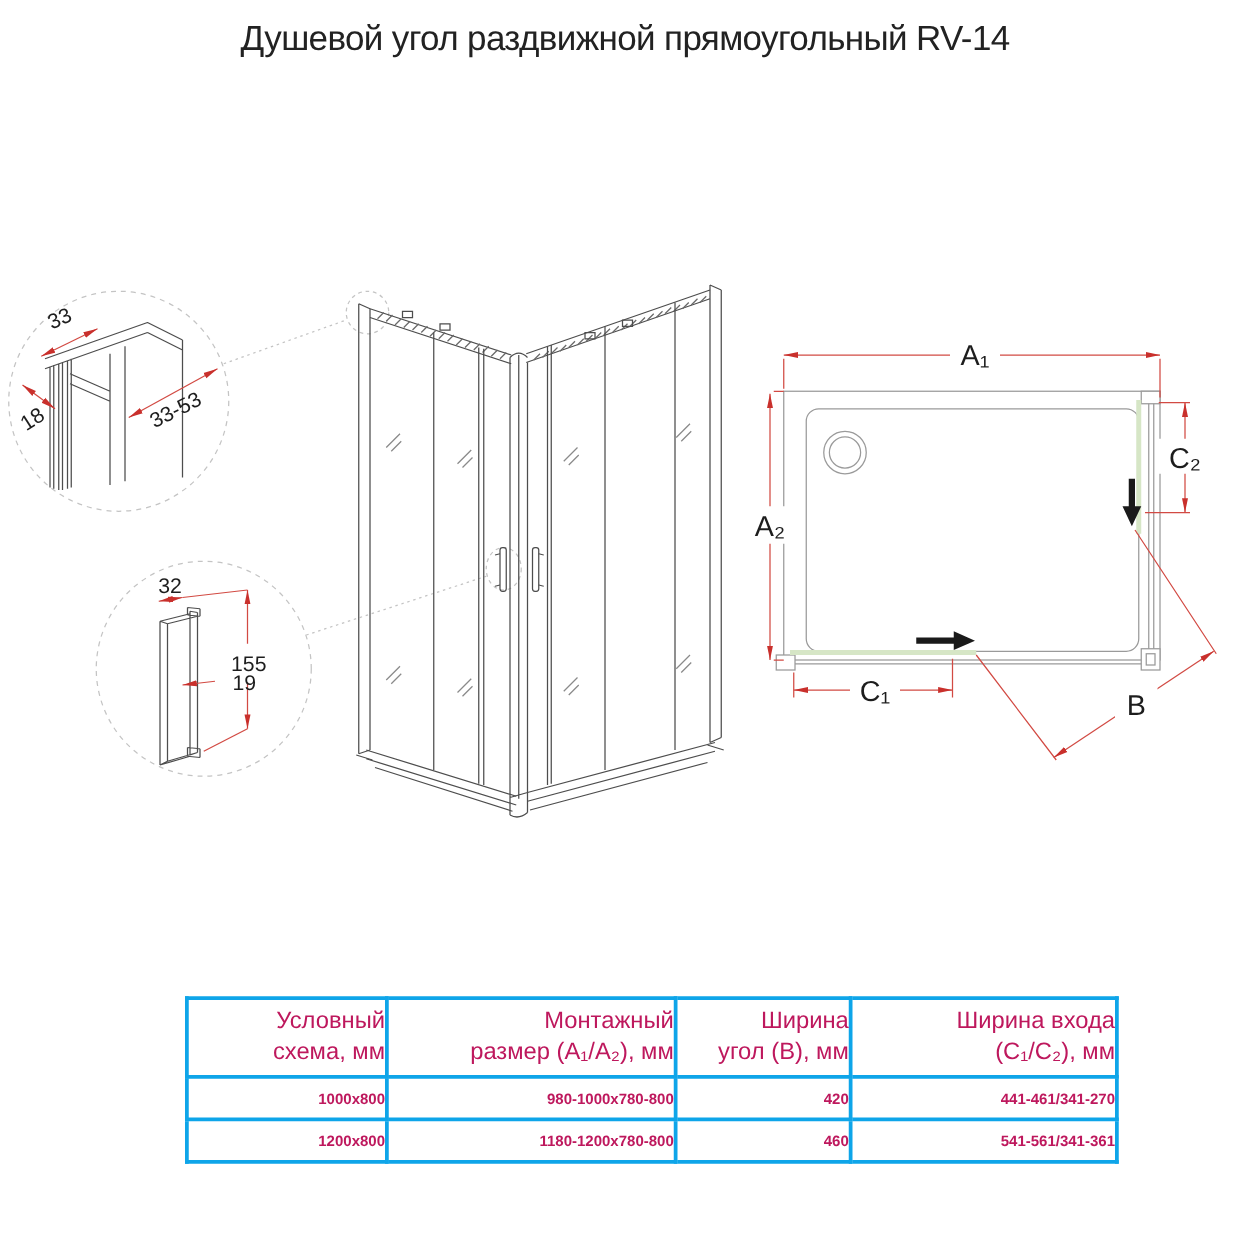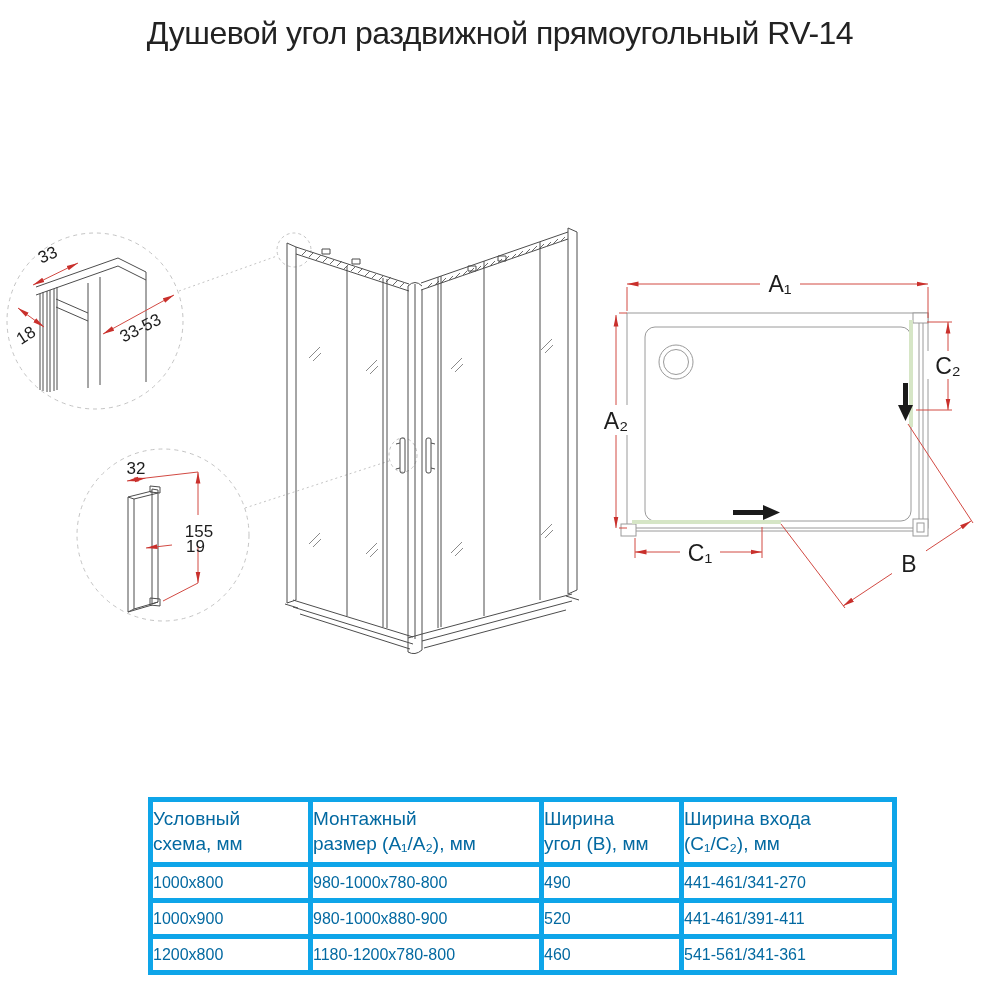--- a/index.html
+++ b/index.html
@@ -1,26 +1,26 @@
 <!DOCTYPE html>
 <html><head>
 <meta charset="utf-8">
 <style>
   html,body{margin:0;padding:0;background:#ffffff;}
   .page{position:relative;width:1000px;height:1000px;background:#ffffff;overflow:hidden;
         font-family:"Liberation Sans","DejaVu Sans",sans-serif;color:#1f1f1f;}
   .title-block{position:absolute;top:12px;left:0;width:100%;text-align:center;
-               font-size:32px;line-height:1.35;font-weight:500;letter-spacing:-0.5px;color:#222;}
+               font-size:28px;line-height:1.35;font-weight:500;letter-spacing:-0.5px;color:#222;}
   .diagram-svg{position:absolute;left:0;top:0;width:1000px;height:1000px;}
   .size-table{position:absolute;left:148px;top:797px;width:744px;border-collapse:collapse;
               table-layout:fixed;background:#fff;}
-  .size-table th,.size-table td{border:5px solid #0ea5e9;text-align:left;vertical-align:middle;
-              padding:0;color:#0369a1;}
+  .size-table th,.size-table td{border:3px solid #0ea5e9;text-align:right;vertical-align:middle;
+              padding:0;color:#be185d;}
   .size-table th{height:60px;font-size:19px;font-weight:500;line-height:1.3;}
-  .size-table td{height:31px;font-size:16px;font-weight:400;}
+  .size-table td{height:31px;font-size:12px;font-weight:700;}
   .c1{width:160px}.c2{width:231px}.c3{width:140px}.c4{width:213px}
   text{font-family:"Liberation Sans","DejaVu Sans",sans-serif;}
   .dimtxt{fill:#1d1d1d;font-size:17px;}
   .plantxt{fill:#1d1d1d;font-size:23px;font-weight:500;}
 </style>
 </head>
 <body>
 
 <div class="page">
 
@@ -179,28 +179,22 @@
         <th>
           <div>Ширина входа</div>
           <div>(C₁/C₂), мм</div>
         </th>
       </tr>
     </thead>
     <tbody>
       <tr>
         <td>1000x800</td>
         <td>980-1000x780-800</td>
-        <td>490</td>
+        <td>420</td>
         <td>441-461/341-270</td>
-      </tr>
-      <tr>
-        <td>1000x900</td>
-        <td>980-1000x880-900</td>
-        <td>520</td>
-        <td>441-461/391-411</td>
       </tr>
       <tr>
         <td>1200x800</td>
         <td>1180-1200x780-800</td>
         <td>460</td>
         <td>541-561/341-361</td>
       </tr>
     </tbody>
   </table>
 

